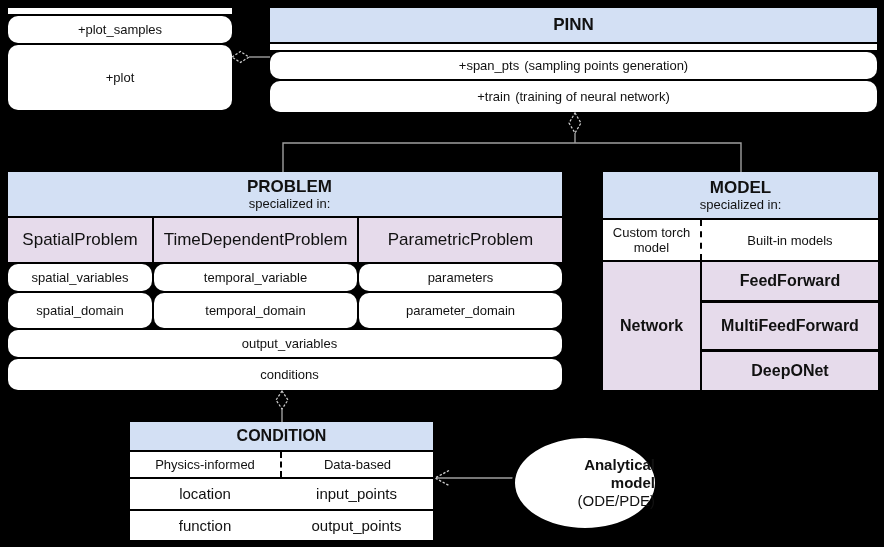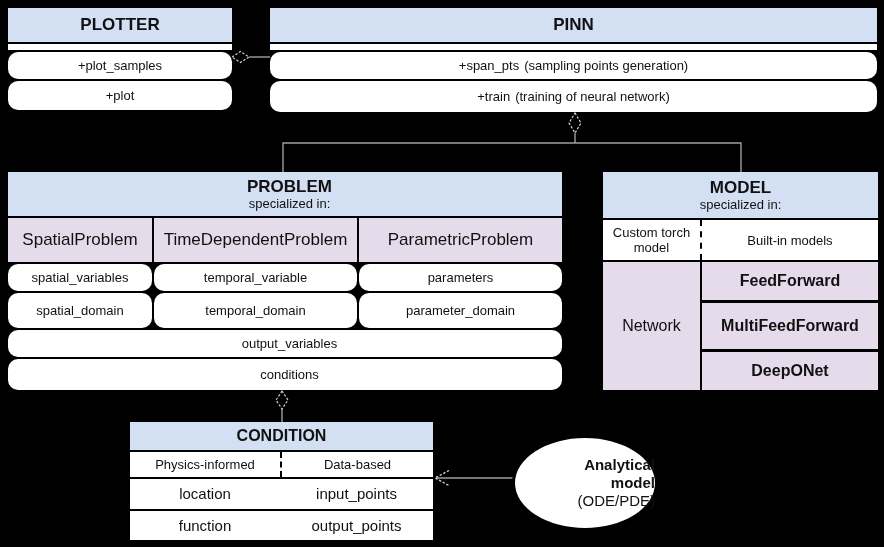--- a/index.html
+++ b/index.html
@@ -57,21 +57,21 @@
   }
   .span2{grid-column:1/-1;}
   .splitrow{display:flex;background:var(--cell-fill,#fff);}
   .splitrow .left{flex:0 0 97px;border-right:2px dashed #000;display:flex;align-items:center;justify-content:center;text-align:center;}
   .splitrow .right{flex:1;display:flex;align-items:center;justify-content:center;text-align:center;}
   .builtin-col{display:flex;flex-direction:column;gap:3px;}
   .builtin-col .cell{font-size:16px;font-weight:bold;}
   .builtin-col .cell:nth-child(1){flex:1;}
   .builtin-col .cell:nth-child(2){flex:1.25;}
   .builtin-col .cell:nth-child(3){flex:1;}
-  .network{font-size:16px;font-weight:normal;}
+  .network{font-size:16px;font-weight:bold;}
 
   
   .condition{left:130px;top:422px;width:303px;height:118px;}
   .condition .hdr{height:28px;flex:none;font-size:16px;}
   .condition .splitrow{height:25px;flex:none;}
   .condition .splitrow .left{flex:0 0 150px;}
   .condition .pair{display:flex;gap:0;flex:1;}
   .condition .pair .cell{font-size:15px;}
   .condition .pair .l{flex:0 0 150px;}
   .condition .pair .r{flex:1;}
@@ -99,21 +99,20 @@
     <polyline points="283,172 283,143 741,143 741,172" fill="none" stroke="#9f9f9f" stroke-width="1.4"></polyline>
 
     <polygon points="282,391 288,400 282,409 276,400" fill="#000" stroke="#cfcfcf" stroke-width="1.2" stroke-dasharray="2.4,1.7"></polygon>
     <line x1="282" y1="409" x2="282" y2="422" stroke="#9f9f9f" stroke-width="1.4"></line>
 
     <line x1="436" y1="478" x2="513" y2="478" stroke="#9f9f9f" stroke-width="1.4"></line>
     <polyline points="449,470.5 435,478 449,485.5" fill="none" stroke="#cfcfcf" stroke-width="1.3" stroke-dasharray="2.4,1.7"></polyline>
   </svg>
 
   <div class="box plotter">
-    <div class="cell hdr">PLOTTER</div>
     <div class="spacer"></div>
     <div class="cell white row">+plot_samples</div>
     <div class="cell white row">+plot</div>
   </div>
 
   <div class="box pinn">
     <div class="cell hdr">PINN</div>
     <div class="spacer"></div>
     <div class="cell white row">
       <span>+span_pts</span>

